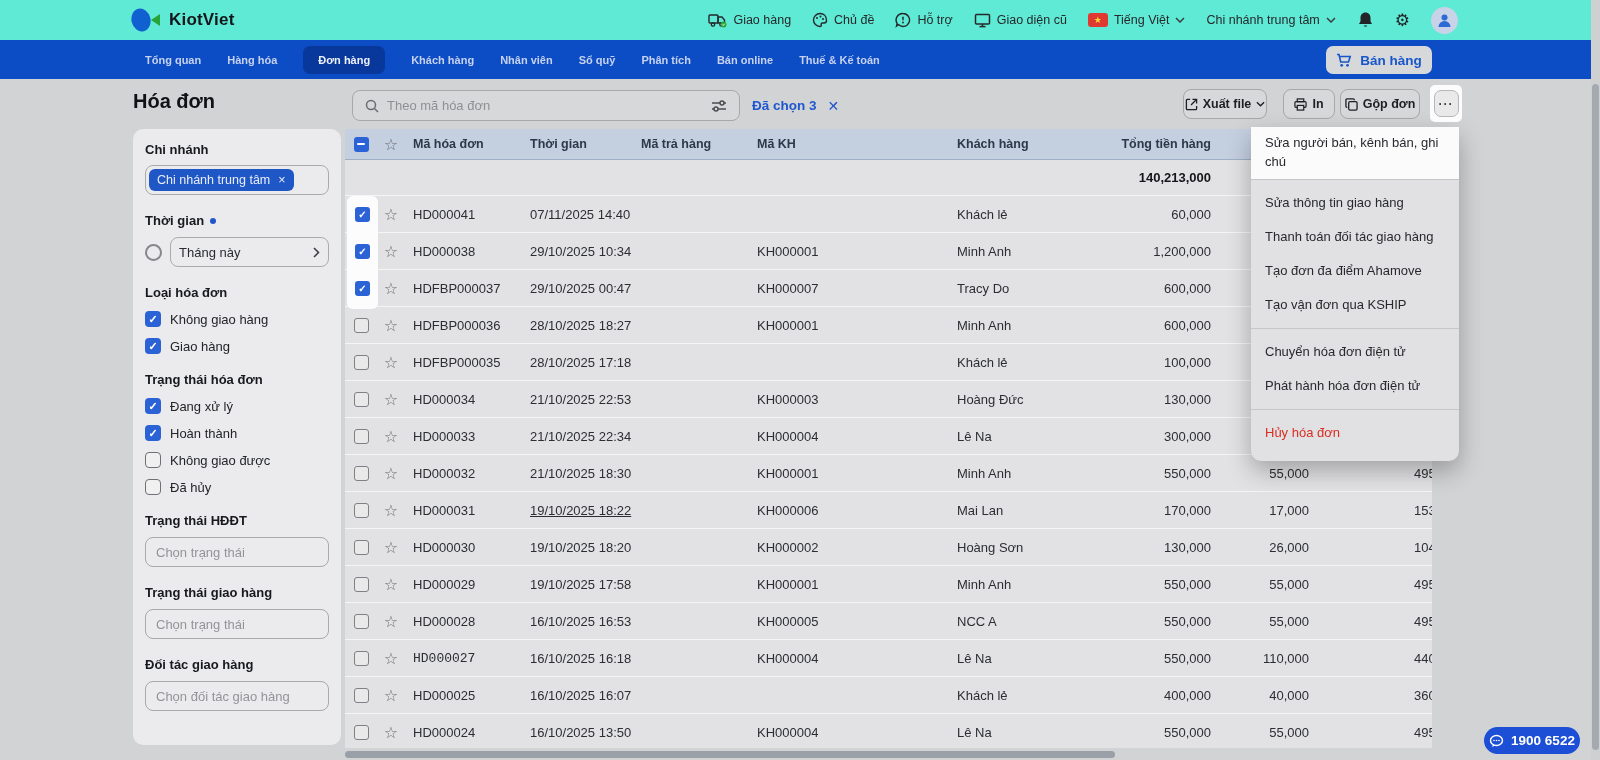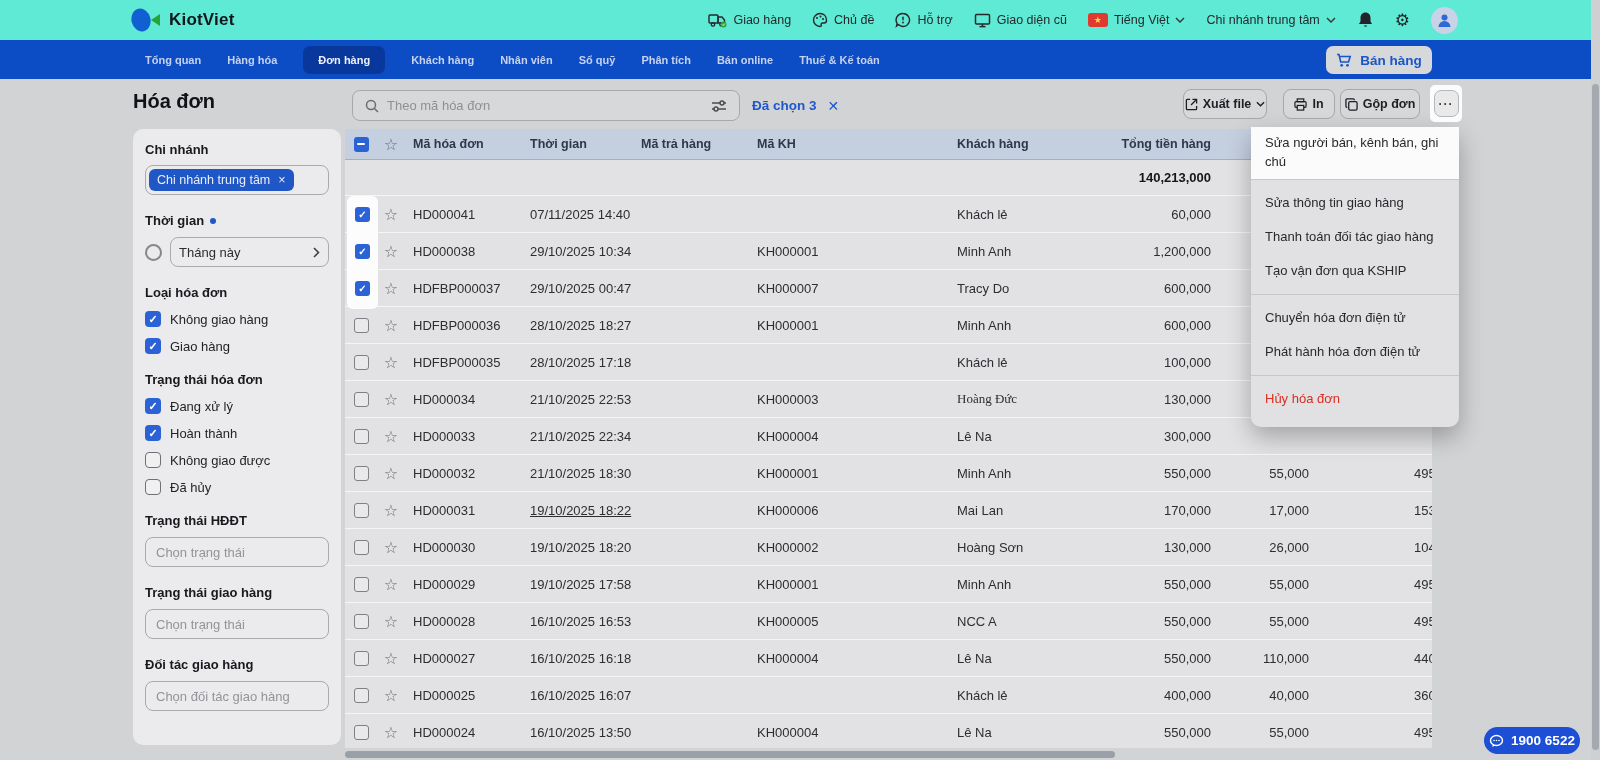--- a/index.html
+++ b/index.html
@@ -422,21 +422,21 @@
       <div class="cell center" style="width: 32px;">
         <span class="rcb off"></span>
       </div>
       <div class="cell center" style="width: 28px;">
         <span class="star">☆</span>
       </div>
       <div class="cell " style="width: 117px;">HD000034</div>
       <div class="cell " style="width: 111px;">21/10/2025 22:53</div>
       <div class="cell " style="width: 116px;"></div>
       <div class="cell " style="width: 200px;">KH000003</div>
-      <div class="cell " style="width: 164px; font-family: Liberation Serif, serif;">Hoàng Đức</div>
+      <div class="cell " style="width: 164px;">Hoàng Đức</div>
       <div class="cell right" style="width: 106px;">130,000</div>
       <div class="cell right" style="width: 98px;"></div>
       <div class="cell right" style="width: 152px;"></div>
     </div>
     <div class="trow data-row">
       <div class="cell center" style="width: 32px;">
         <span class="rcb off"></span>
       </div>
       <div class="cell center" style="width: 28px;">
         <span class="star">☆</span>
@@ -530,21 +530,21 @@
       <div class="cell right" style="width: 98px;">55,000</div>
       <div class="cell right" style="width: 152px;">495,000</div>
     </div>
     <div class="trow data-row">
       <div class="cell center" style="width: 32px;">
         <span class="rcb off"></span>
       </div>
       <div class="cell center" style="width: 28px;">
         <span class="star">☆</span>
       </div>
-      <div class="cell " style="width: 117px;">HD000027</div>
+      <div class="cell " style="width: 117px; font-family: Liberation Mono, monospace;">HD000027</div>
       <div class="cell " style="width: 111px;">16/10/2025 16:18</div>
       <div class="cell " style="width: 116px;"></div>
       <div class="cell " style="width: 200px;">KH000004</div>
       <div class="cell " style="width: 164px;">Lê Na</div>
       <div class="cell right" style="width: 106px;">550,000</div>
       <div class="cell right" style="width: 98px;">110,000</div>
       <div class="cell right" style="width: 152px;">440,000</div>
     </div>
     <div class="trow data-row">
       <div class="cell center" style="width: 32px;">
@@ -585,20 +585,21 @@
   <span class="rcb on">✓</span>
   <span class="rcb on">✓</span>
 </div>
 
 <div id="ctx">
     <div class="mi first">Sửa người bán, kênh bán, ghi chú</div>
     <div class="mdiv"></div>
     <div class="mgroup">
       <div class="mi">Sửa thông tin giao hàng</div>
       <div class="mi">Thanh toán đối tác giao hàng</div>
+      <div class="mi">Tạo đơn đa điểm Ahamove</div>
       <div class="mi">Tạo vận đơn qua KSHIP</div>
     </div>
     <div class="mdiv"></div>
     <div class="mgroup">
       <div class="mi">Chuyển hóa đơn điện tử</div>
       <div class="mi">Phát hành hóa đơn điện tử</div>
     </div>
     <div class="mdiv"></div>
     <div class="mgroup">
       <div class="mi danger">Hủy hóa đơn</div>

